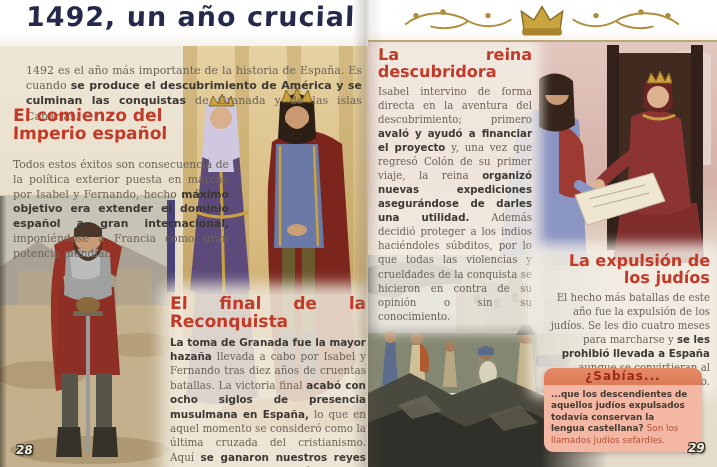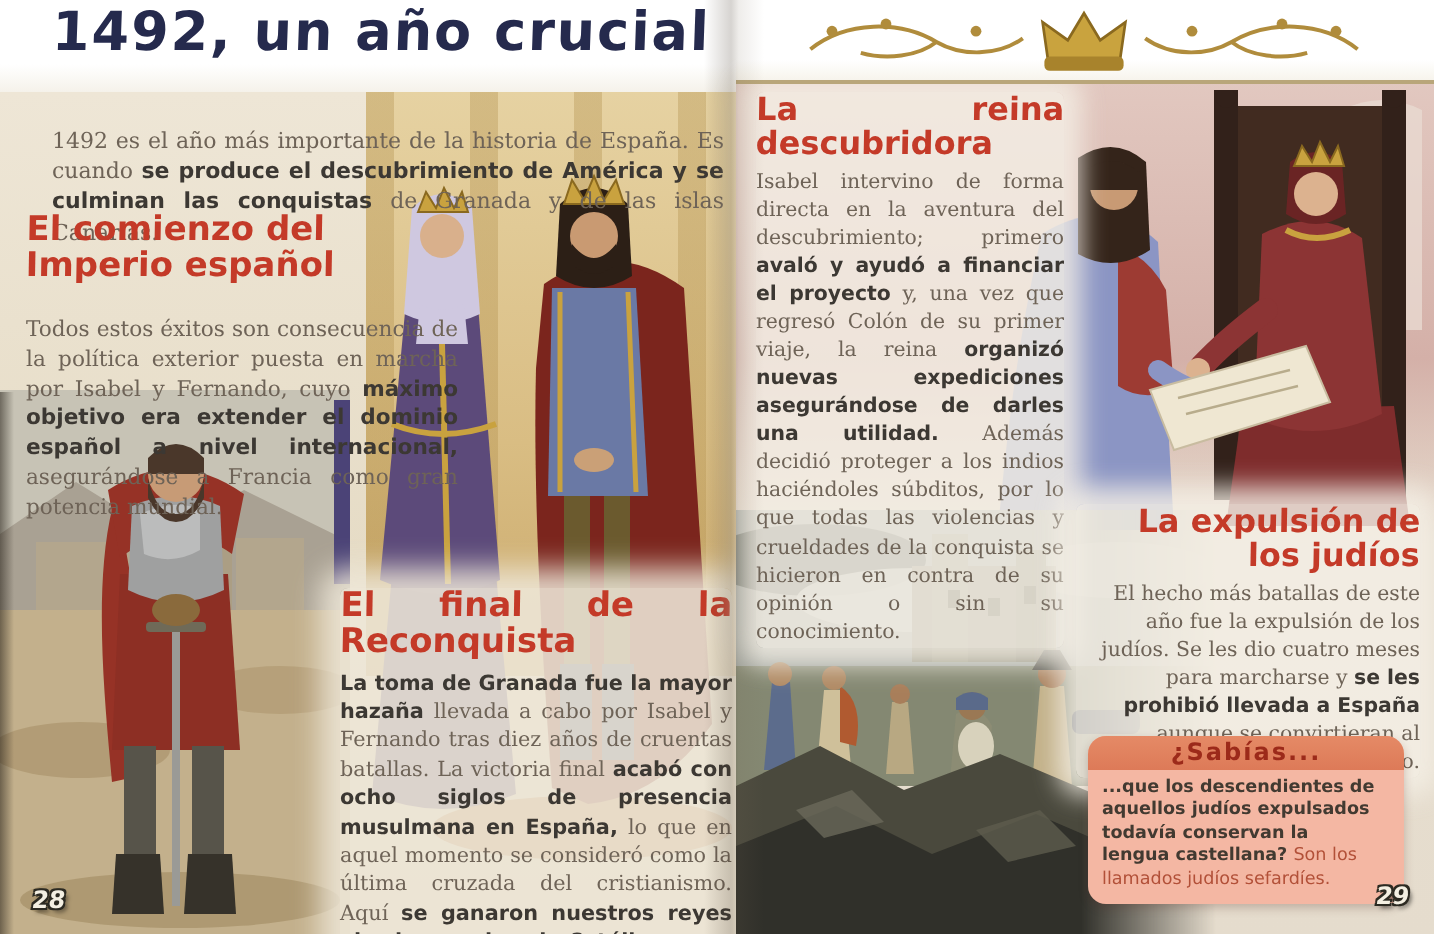--- a/index.html
+++ b/index.html
@@ -150,21 +150,21 @@
           <path d="M74 34 Q88 20 102 34 L102 42 L74 42 Z" fill="#4a372a"></path>
           <rect x="86" y="120" width="4" height="138" fill="#9a9a96"></rect>
           <rect x="73" y="116" width="30" height="5" rx="2" fill="#6f6a58"></rect>
           <ellipse cx="88" cy="110" rx="12" ry="8" fill="#8a6a3c"></ellipse>
         </g>
       </svg>
 
       <p class="textblock intro-block"><span class="serif">1492 es el año más importante de la historia de España. Es cuando </span><span class="hand">se produce el descubrimiento de América y se culminan las conquistas</span><span class="serif"> de Granada y de las islas Canarias.</span></p>
 
       <h2 class="heading-red imperio-heading">El comienzo del Imperio español</h2>
-      <p class="textblock imperio-body"><span class="serif">Todos estos éxitos son consecuencia de la política exterior puesta en marcha por Isabel y Fernando, cuyo </span><span class="hand">máximo objetivo era extender el dominio español a nivel internacional,</span><span class="serif"> asegurándose a Francia como gran potencia mundial.</span></p>
+      <p class="textblock imperio-body"><span class="serif">Todos estos éxitos son consecuencia de la política exterior puesta en marcha por Isabel y Fernando, hecho </span><span class="hand">máximo objetivo era extender el dominio español a gran internacional,</span><span class="serif"> imponiéndose a Francia como gran potencia mundial.</span></p>
 
       <div class="textblock reconquista-block softbg">
         <h2 class="heading-red">El final de la Reconquista</h2>
         <p style="margin:0"><span class="hand">La toma de Granada fue la mayor hazaña</span><span class="serif"> llevada a cabo por Isabel y Fernando tras diez años de cruentas batallas. La victoria final </span><span class="hand">acabó con ocho siglos de presencia musulmana en España,</span><span class="serif"> lo que en aquel momento se consideró como la última cruzada del cristianismo. Aquí </span><span class="hand">se ganaron nuestros reyes el sobrenombre de Católicos.</span></p>
       </div>
 
       <div class="left-edge"></div>
       <span class="pagenum pagenum-left">28</span>
     </div>
 

